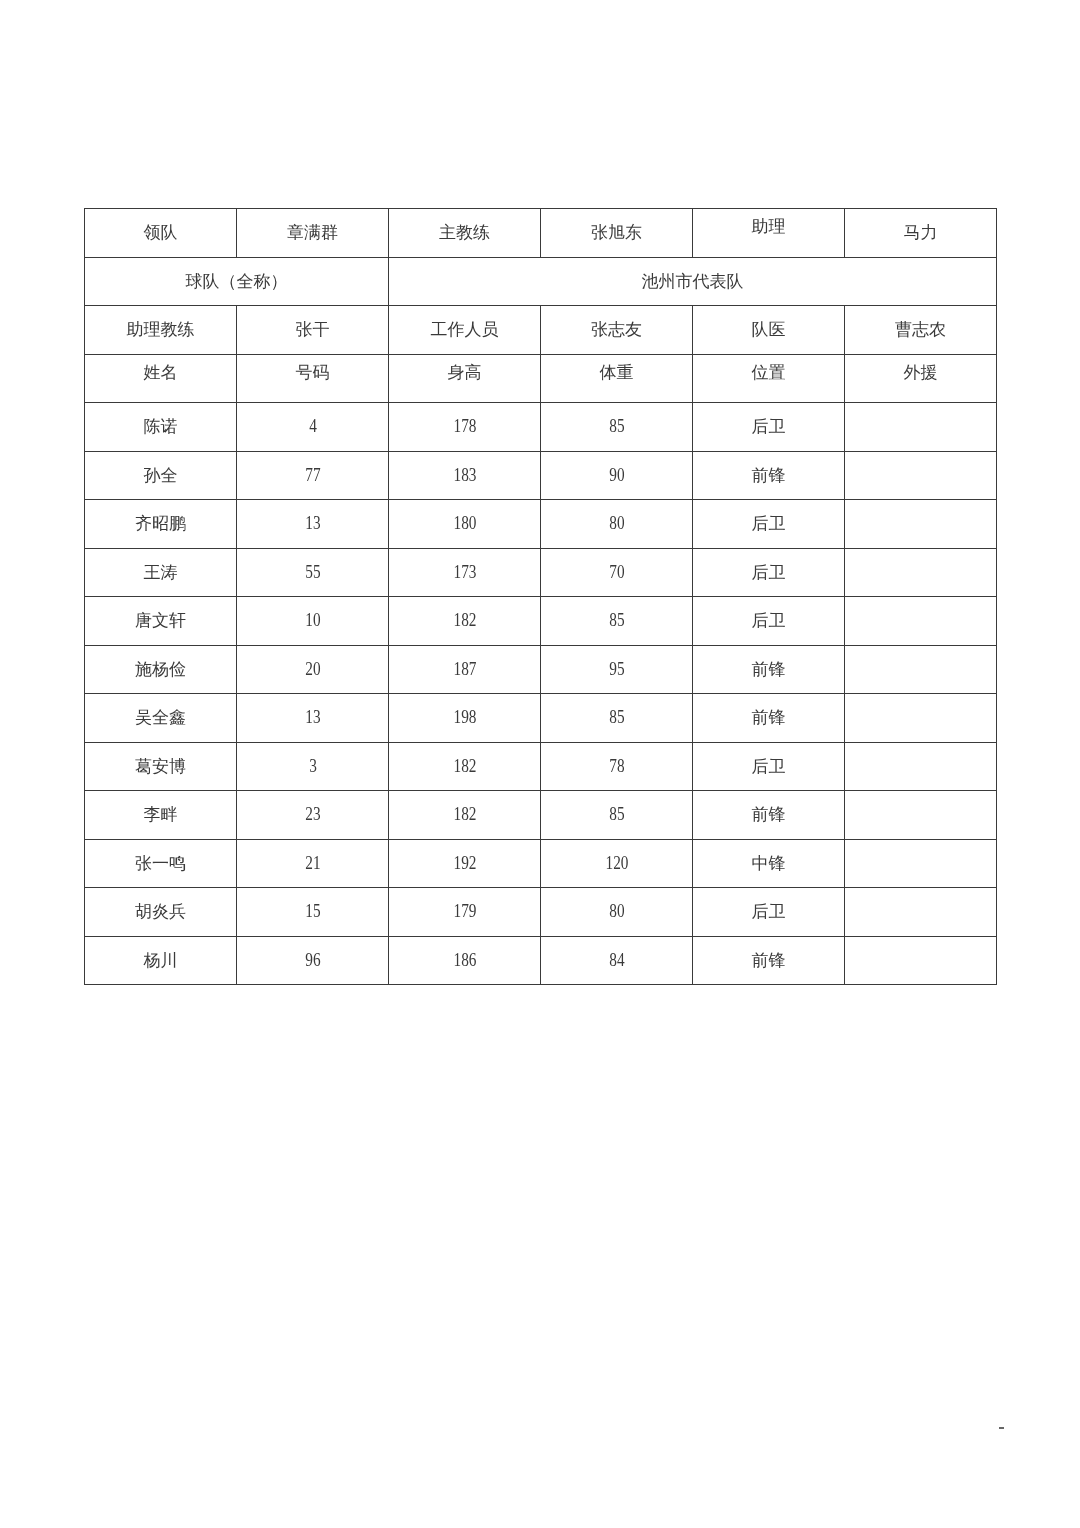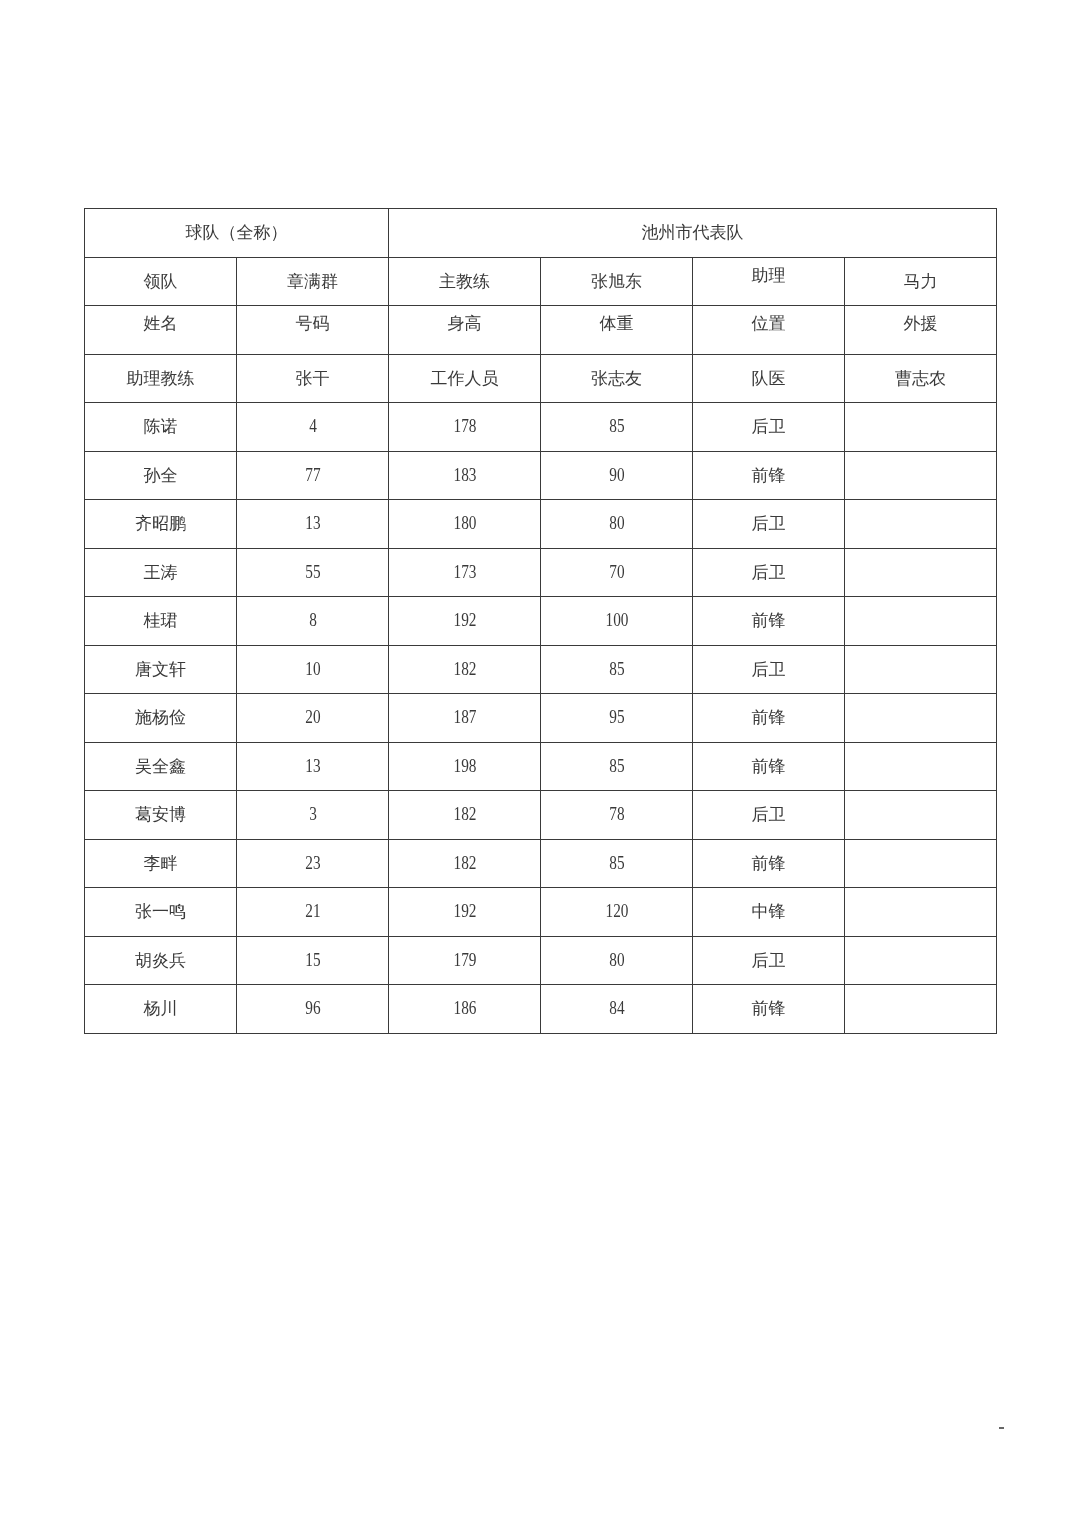--- a/index.html
+++ b/index.html
@@ -55,46 +55,46 @@
   <colgroup>
     <col>
       <col>
       <col>
       <col>
       <col>
       <col>
   </colgroup>
   <tbody id="roster-body">
     <tr>
-      <td colspan="2">球队（全称）</td>
-      <td colspan="4">池州市代表队</td>
-    </tr>
-    <tr>
       <td>领队</td>
       <td>章满群</td>
       <td>主教练</td>
       <td>张旭东</td>
       <td class="raised"><span>助理</span></td>
       <td>马力</td>
     </tr>
     <tr>
-      <td class="raised"><span>姓名</span></td>
-      <td class="raised"><span>号码</span></td>
-      <td class="raised"><span>身高</span></td>
-      <td class="raised"><span>体重</span></td>
-      <td class="raised"><span>位置</span></td>
-      <td class="raised"><span>外援</span></td>
+      <td colspan="2">球队（全称）</td>
+      <td colspan="4">池州市代表队</td>
     </tr>
     <tr>
       <td>助理教练</td>
       <td>张干</td>
       <td>工作人员</td>
       <td>张志友</td>
       <td>队医</td>
       <td>曹志农</td>
+    </tr>
+    <tr>
+      <td class="raised"><span>姓名</span></td>
+      <td class="raised"><span>号码</span></td>
+      <td class="raised"><span>身高</span></td>
+      <td class="raised"><span>体重</span></td>
+      <td class="raised"><span>位置</span></td>
+      <td class="raised"><span>外援</span></td>
     </tr>
   <tr>
         <td>陈诺</td>
         <td class="num">4</td>
         <td class="num">178</td>
         <td class="num">85</td>
         <td>后卫</td>
         <td></td>
       </tr>
       <tr>
@@ -112,28 +112,20 @@
         <td class="num">80</td>
         <td>后卫</td>
         <td></td>
       </tr>
       <tr>
         <td>王涛</td>
         <td class="num">55</td>
         <td class="num">173</td>
         <td class="num">70</td>
         <td>后卫</td>
-        <td></td>
-      </tr>
-      <tr>
-        <td>桂珺</td>
-        <td class="num">8</td>
-        <td class="num">192</td>
-        <td class="num">100</td>
-        <td>前锋</td>
         <td></td>
       </tr>
       <tr>
         <td>唐文轩</td>
         <td class="num">10</td>
         <td class="num">182</td>
         <td class="num">85</td>
         <td>后卫</td>
         <td></td>
       </tr>

